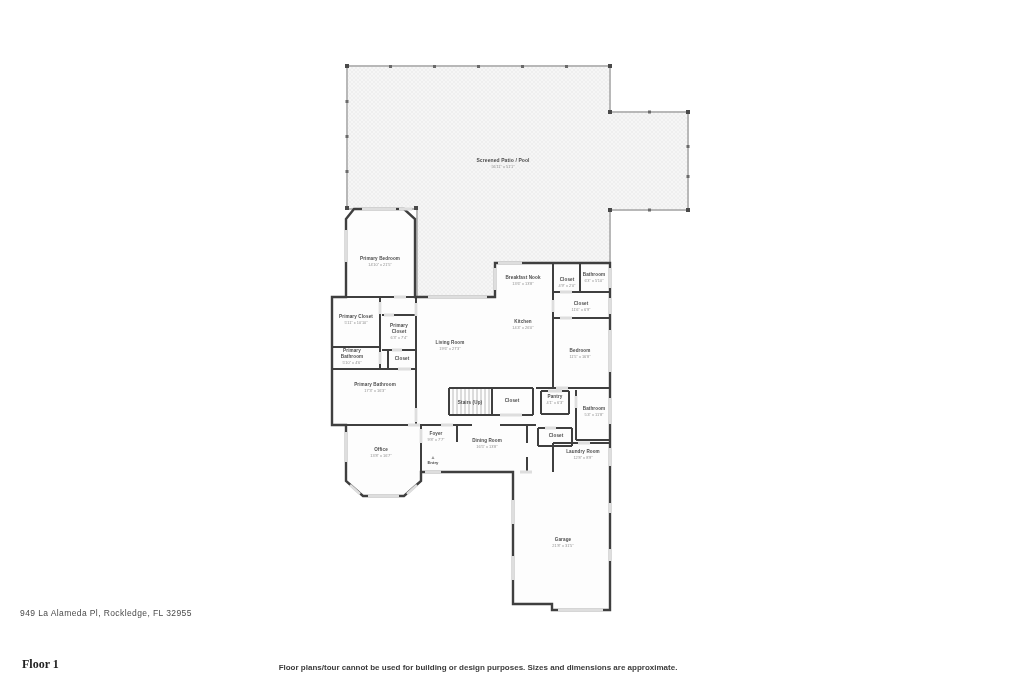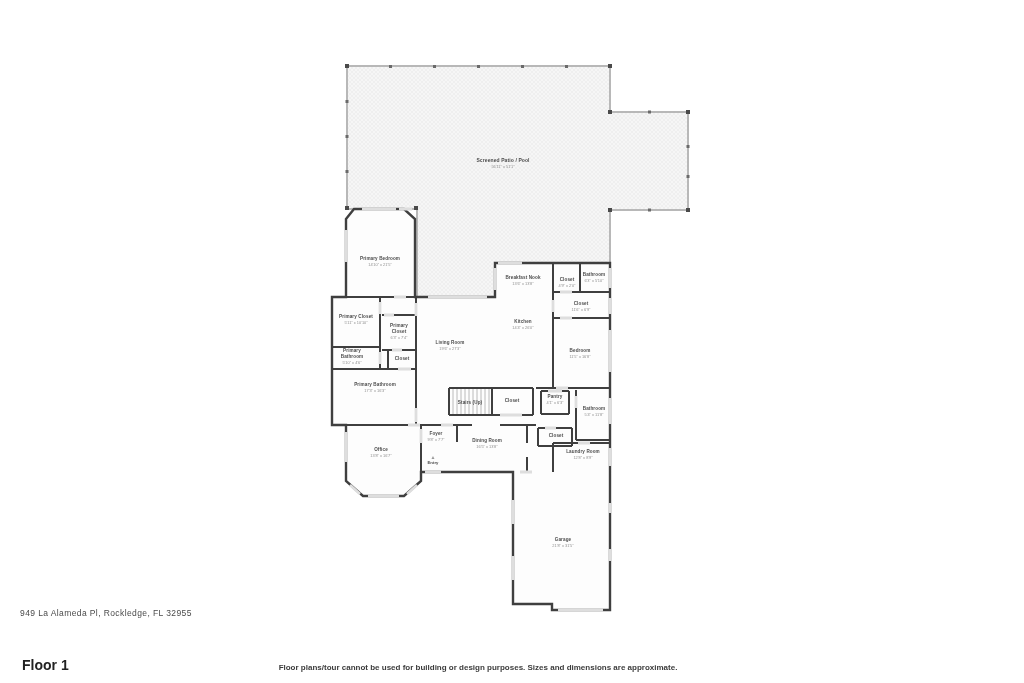--- a/index.html
+++ b/index.html
@@ -9,21 +9,21 @@
   .room-label{position:absolute;transform:translate(-50%,-50%);text-align:center;line-height:1.3;pointer-events:none;}
   .room-label .nm{font-size:4.6px;font-weight:700;color:#4d4d4d;letter-spacing:.1px;}
   .room-label .dm{font-size:3.9px;color:#8e8e8e;margin-top:.5px;}
   .narrow{width:28px;}
   .patio-lbl .nm{font-size:5px;}
   .entry-wrap{position:absolute;transform:translate(-50%,0);text-align:center;}
   .entry-arrow{font-size:5px;color:#9a9a9a;line-height:1;}
   .entry-txt{font-size:4.3px;font-weight:700;color:#4d4d4d;}
   #watermark{position:absolute;left:6px;top:634px;font-family:"DejaVu Serif",serif;font-size:26px;font-weight:400;color:rgba(140,140,140,0.55);letter-spacing:3px;white-space:nowrap;}
   #address-overlay{position:absolute;left:20px;top:608px;font-size:8.5px;color:#4a4a4a;font-weight:400;letter-spacing:.4px;white-space:nowrap;}
-  #floor-label{position:absolute;left:22px;top:657px;font-size:14px;font-weight:700;color:#222;}
+  #floor-label{position:absolute;left:22px;top:657px;font-size:12px;font-weight:700;color:#222;font-family:Liberation Serif, serif;}
   #disclaimer{position:absolute;left:0;top:663px;width:956px;text-align:center;font-size:8px;font-weight:700;color:#3c3c3c;}
 </style>
 </head>
 <body>
 
 <div id="stage">
 
   <svg id="plan-svg" width="1024" height="683" viewBox="0 0 1024 683">
     <defs>
       <pattern id="hatch" width="4" height="4" patternUnits="userSpaceOnUse">

